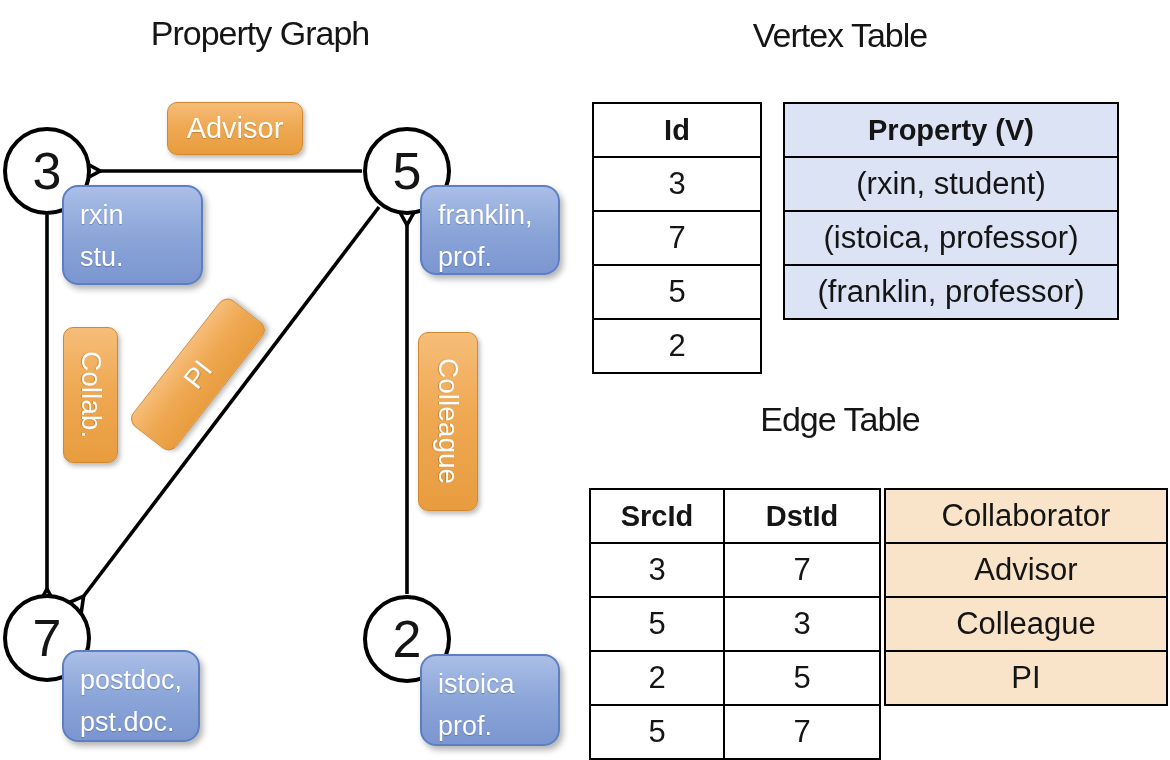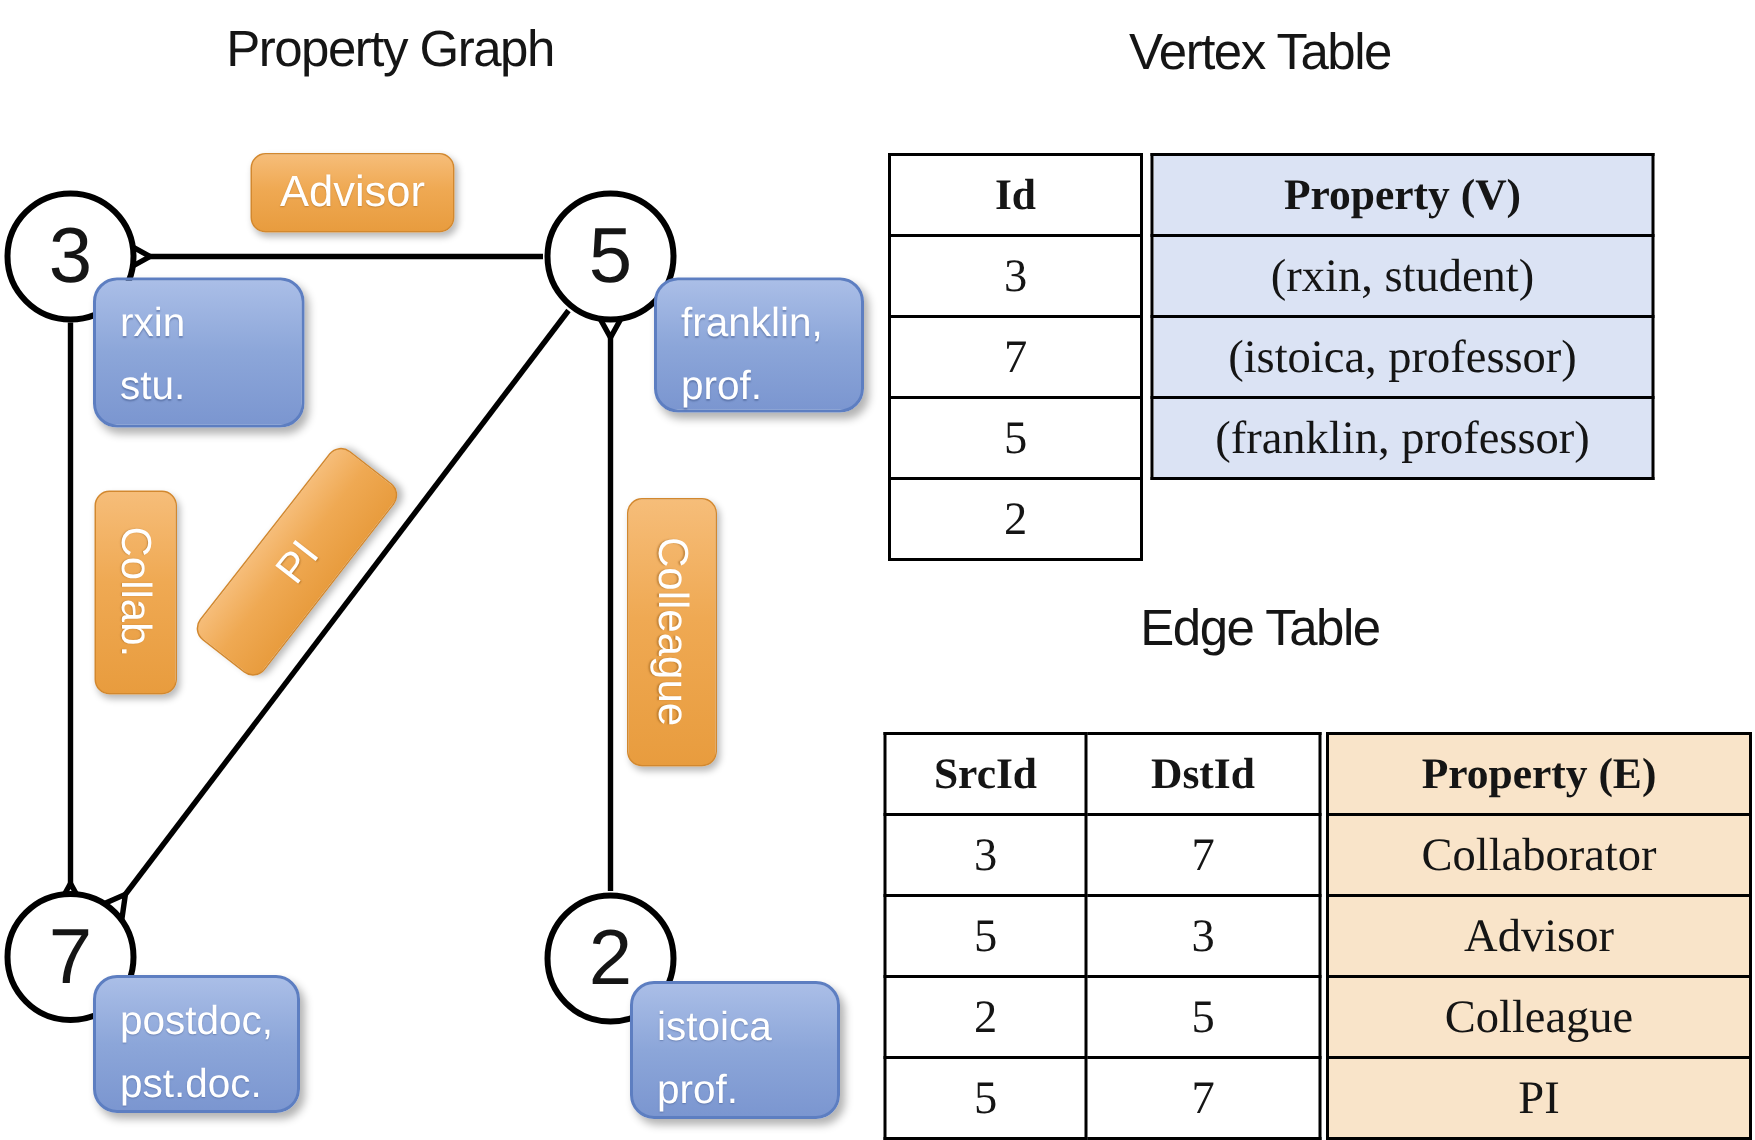--- a/index.html
+++ b/index.html
@@ -25,21 +25,21 @@
   .elabel.vert { writing-mode:vertical-rl; }
 
   
   .pbox { background:linear-gradient(180deg,#aabee7 0%,#8ca6d9 50%,#7b96d0 100%);
           border:2px solid #5d7ec1; border-radius:16px;
           box-shadow:3px 4px 6px rgba(0,0,0,0.3);
           color:#fff; font-size:27px; line-height:1.55; padding:8px 0 0 16px;
           text-shadow:0 1px 1px rgba(40,60,110,0.35); z-index:4; }
 
   
-  table { border-collapse:collapse; table-layout:fixed;font-family:Liberation Serif, serif; }
+  table { border-collapse:collapse; table-layout:fixed; }
   td { border:2.5px solid #000; height:54px; text-align:center; vertical-align:middle;
        font-size:31px; color:#151515; background:#fff; overflow:hidden; }
   td.hdr { font-weight:bold; font-size:29px; }
   .vfill td { background:#dbe3f4; }
   .efill td { background:#f9e4c9; }
 
   svg.edges { position:absolute; left:0; top:0; z-index:1; }
 </style>
 </head>
 <body>
@@ -73,21 +73,21 @@
 
 <div class="abs elabel" style="left:167px; top:102px; width:136px; height:53px; font-size:29px;">Advisor</div>
 <div class="abs elabel vert" style="left:63px; top:327px; width:55px; height:136px;">Collab.</div>
 <div class="abs elabel" style="left:118px; top:347px; width:160px; height:55px; transform:rotate(-52deg);">PI</div>
 <div class="abs elabel vert" style="left:418px; top:332px; width:60px; height:179px;">Colleague</div>
 
 <div class="abs pbox" style="left:62px; top:185px; width:141px; height:100px;">
   <div>rxin</div>
   <div>stu.</div>
 </div>
-<div class="abs pbox" style="left:420px; top:185px; width:140px; height:90px;margin-left:16px;">
+<div class="abs pbox" style="left:420px; top:185px; width:140px; height:90px;">
   <div>franklin,</div>
   <div>prof.</div>
 </div>
 <div class="abs pbox" style="left:62px; top:650px; width:138px; height:92px;">
   <div>postdoc,</div>
   <div>pst.doc.</div>
 </div>
 <div class="abs pbox" style="left:420px; top:654px; width:140px; height:92px;">
   <div>istoica</div>
   <div>prof.</div>
@@ -108,21 +108,21 @@
       </tr>
   <tr>
         <td>5</td>
       </tr>
   <tr>
         <td>2</td>
       </tr>
 </tbody>
   </table>
 
-<table class="abs vfill" style="left:767px; top:102px; width:336px;">
+<table class="abs vfill" style="left:783px; top:102px; width:336px;">
   <tbody>
       <tr>
         <td class="hdr">Property (V)</td>
       </tr>
   <tr>
         <td>(rxin, student)</td>
       </tr>
   <tr>
         <td>(istoica, professor)</td>
       </tr>
@@ -158,23 +158,20 @@
   </tr>
   <tr>
     <td>5</td>
     <td>7</td>
   </tr>
 </tbody>
   </table>
 
 <table class="abs efill" style="left:884px; top:488px; width:284px;">
   <tbody>
-      <tr>
-        <td class="hdr">Property (E)</td>
-      </tr>
   <tr>
         <td>Collaborator</td>
       </tr>
   <tr>
         <td>Advisor</td>
       </tr>
   <tr>
         <td>Colleague</td>
       </tr>
   <tr>

